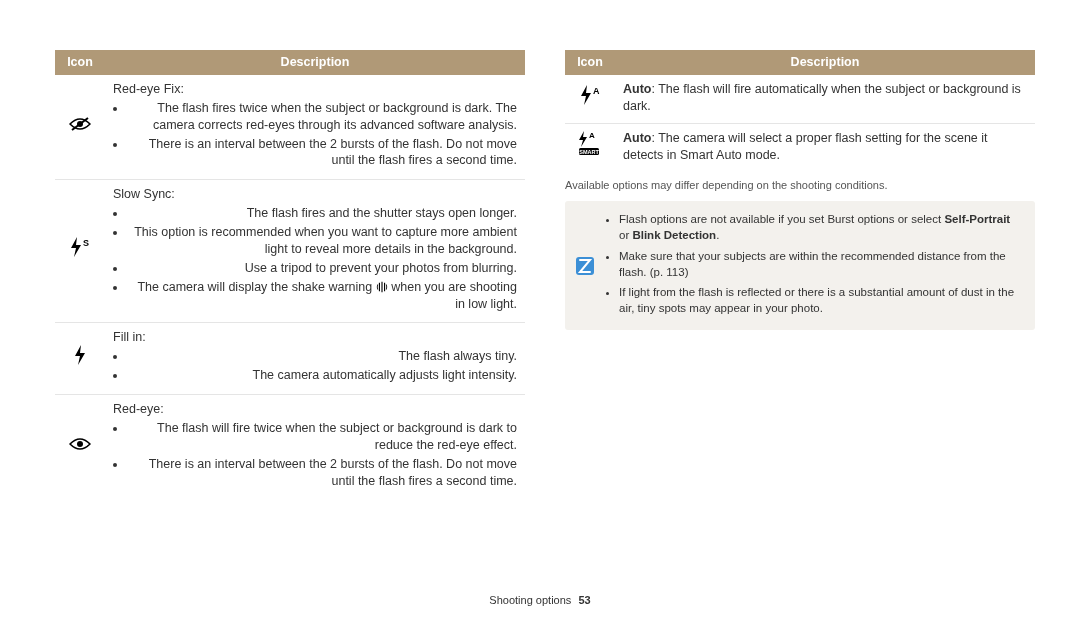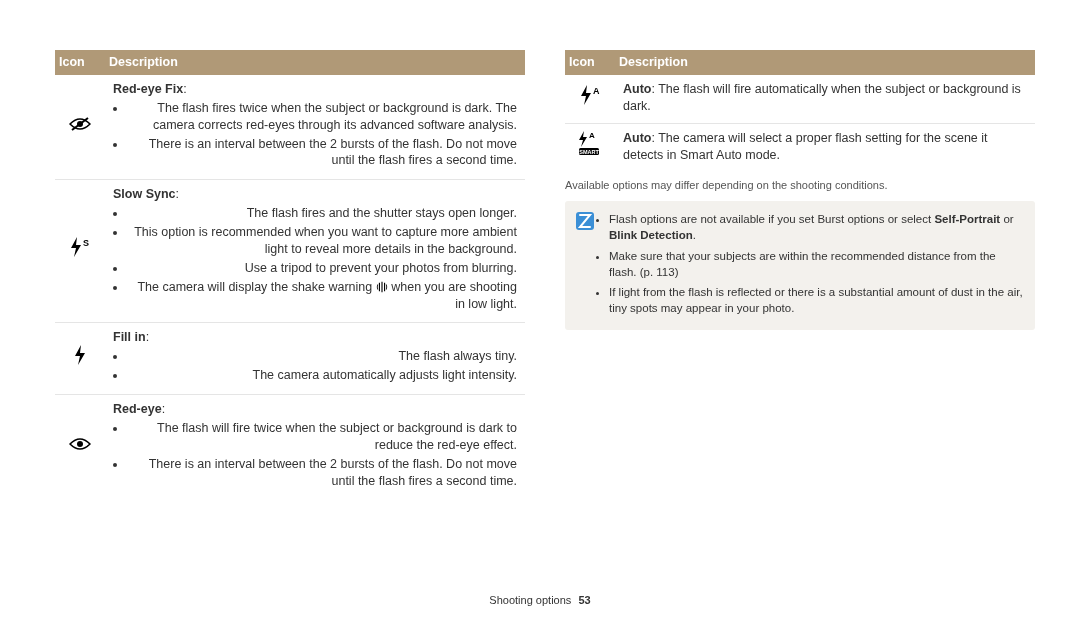--- a/index.html
+++ b/index.html
@@ -2,32 +2,32 @@
 <html><head>
 <meta charset="utf-8">
 <style>
   * { box-sizing: border-box; margin: 0; padding: 0; }
   html, body { width: 1080px; height: 630px; background: #fff; font-family: "Segoe UI", Arial, sans-serif; color: #333; }
   .page { position: relative; width: 1080px; height: 630px; padding: 50px 45px 0 55px; }
   .page-title { font-size: 17px; color: #9c9c9c; font-weight: 400; margin-bottom: 22px; font-style: italic;}
   .columns { display: flex; gap: 40px; }
   .col { flex: 1; }
   .tbl { width: 100%; border-collapse: collapse; font-size: 12.5px; line-height: 1.35; }
-  .tbl th { background: #b09977; color: #fff; font-weight: 700; text-align: left; padding: 4px 4px; font-size: 12.5px; }
+  .tbl th { background: #b09977; color: #fff; font-weight: 700; text-align: center; padding: 4px 12px; font-size: 12.5px; }
   .tbl th.icon-h { width: 50px; }
   .tbl td { vertical-align: middle; padding: 6px 8px 8px 8px; border-bottom: 1px solid #e5e5e5; }
   .tbl td.icon-cell { text-align: center; vertical-align: middle; font-size: 18px; width: 50px; }
   .tbl td.desc-cell { vertical-align: top; }
   .tbl tr:last-child td { border-bottom: none; }
-  .desc-title { font-weight: 700; display: inline; }
+  .desc-title { font-weight: 400; display: inline; }
   .bullets { margin: 2px 0 0 0; padding-left: 14px; text-align: right; }
   .bullets li { margin-bottom: 2px; }
   .inline-icon { display: inline-block; width: 12px; height: 12px; vertical-align: middle; }
   .footnote { font-size: 11px; color: #555; margin-top: 8px; }
-  .note-box { margin-top: 10px; background: #f3f1ed; border-radius: 3px; padding: 10px 12px 10px 10px; display: flex; font-size: 11.5px; line-height: 1.4; }
+  .note-box { margin-top: 10px; background: #f3f1ed; border-radius: 3px; padding: 10px 12px 10px 10px; display: flex; gap: 10px; font-size: 11.5px; line-height: 1.4; align-items: center; }
   .note-icon { flex: 0 0 20px; }
   .note-icon svg { display: block; }
   .note-bullets { padding-left: 14px; flex: 1; }
   .note-bullets li { margin-bottom: 4px; }
   .footer { position: absolute; bottom: 24px; left: 0; width: 100%; text-align: center; font-size: 11px; color: #333; }
   .footer .section { }
   .footer .pg { font-weight: 700; margin-left: 4px; }
   b { font-weight: 700; }
 </style>
 </head>

